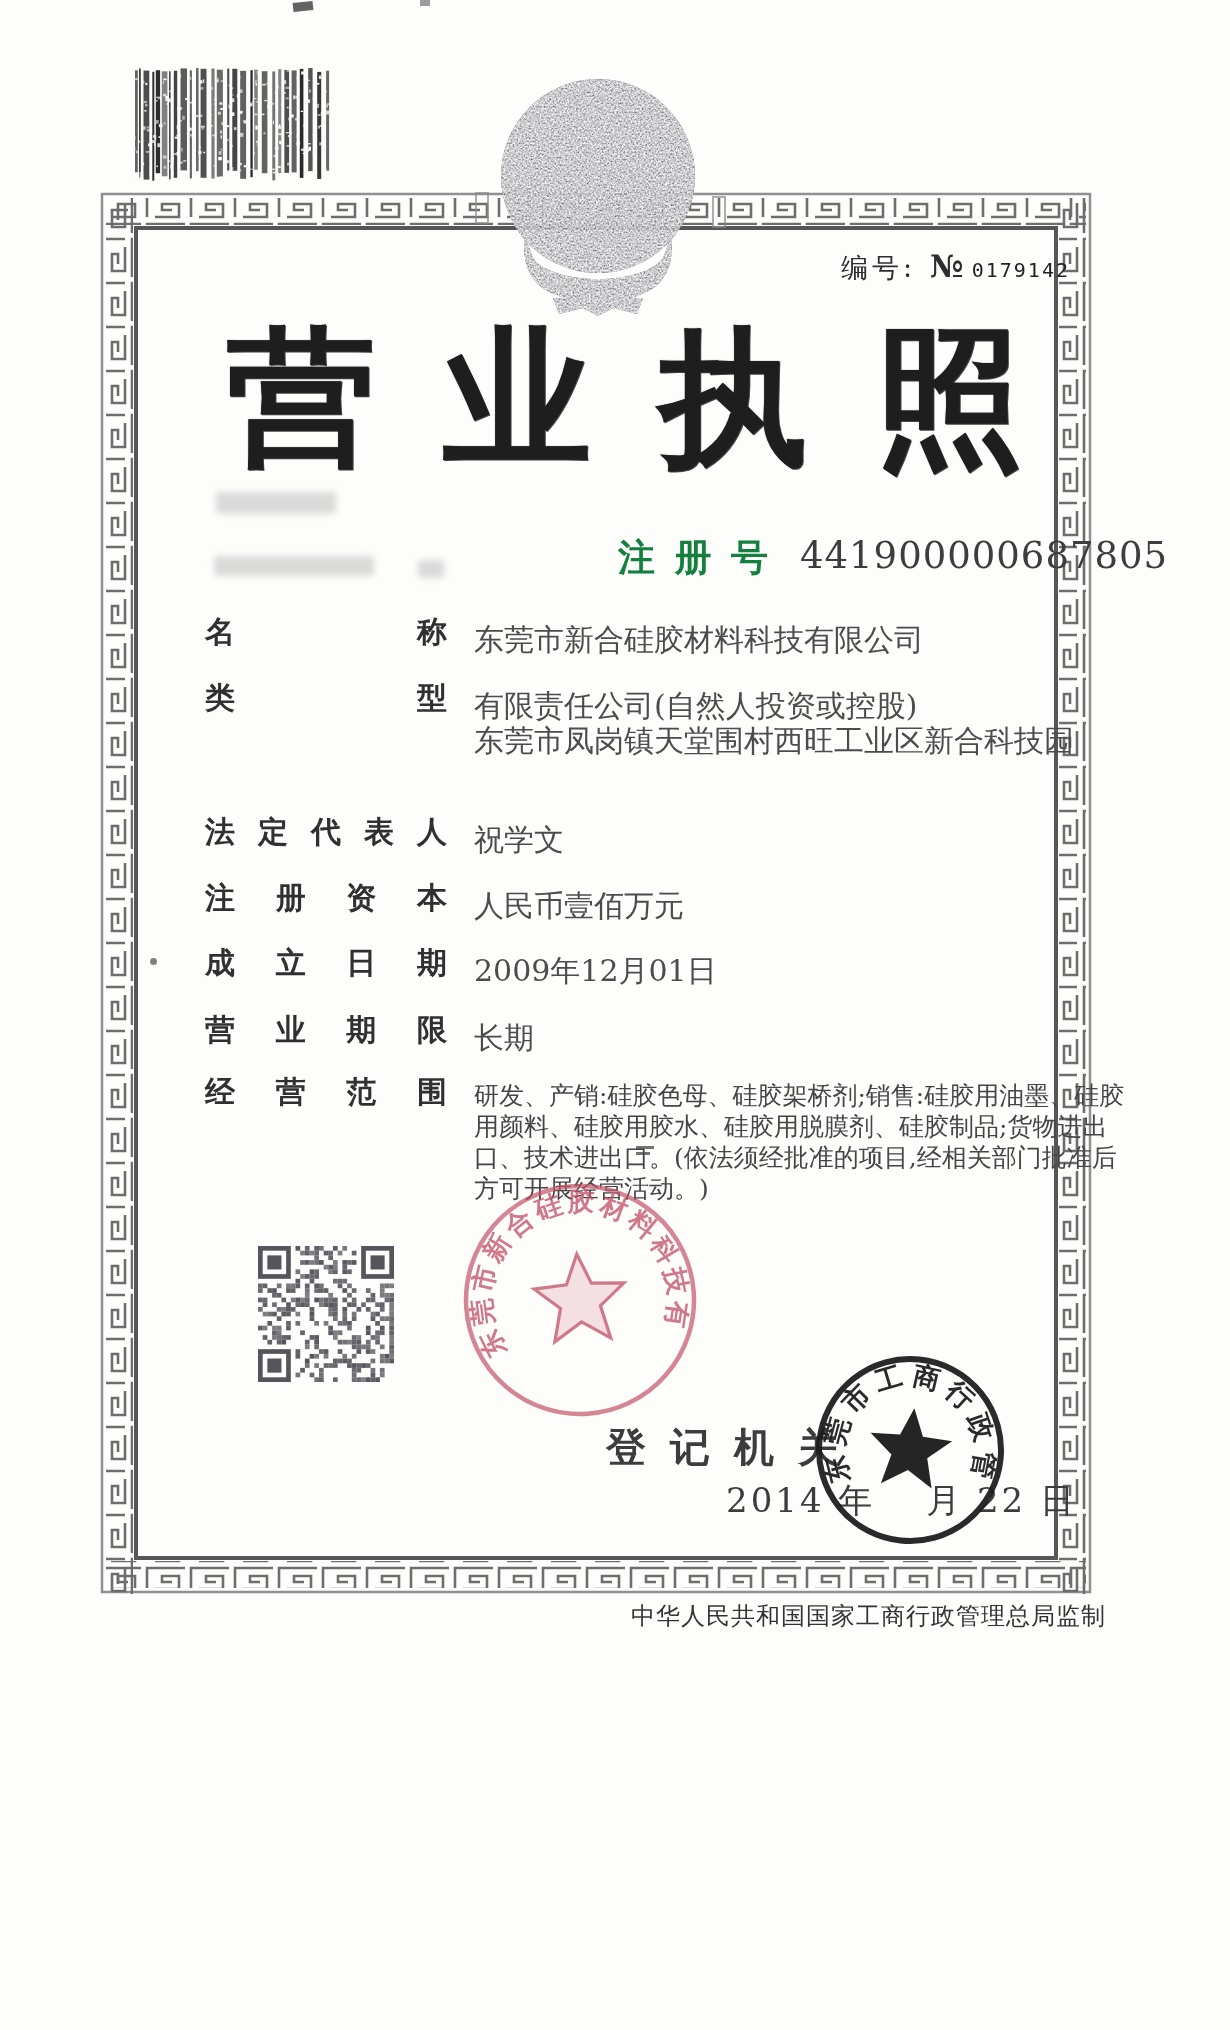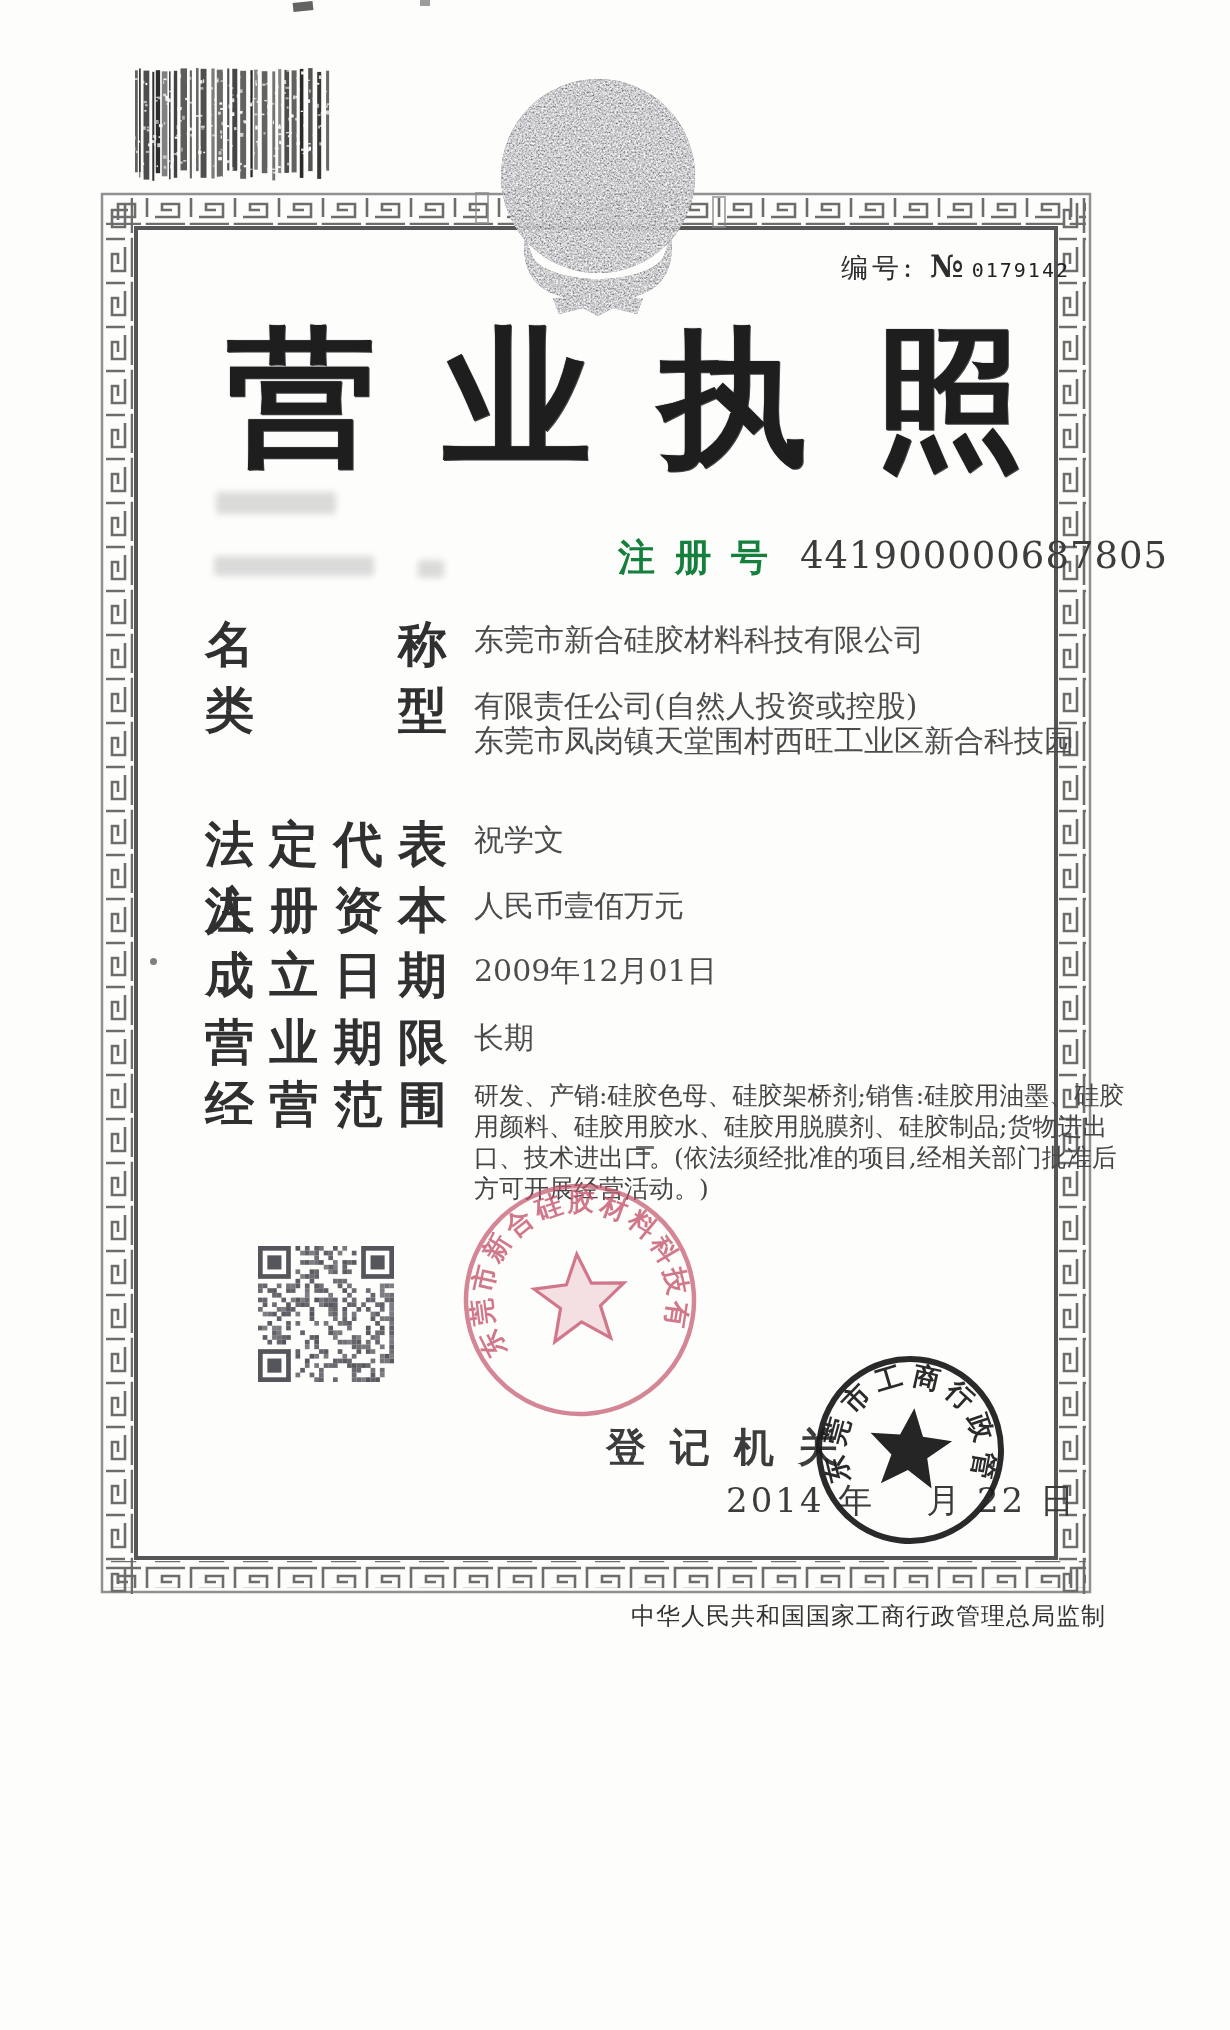--- a/index.html
+++ b/index.html
@@ -21,21 +21,21 @@
 
   #doc-title{left:108px;top:318px;width:992px;text-align:center;font-size:148px;line-height:160px;
              font-weight:900;font-family:"DejaVu Sans","Liberation Sans",sans-serif;
              letter-spacing:68px;padding-left:55px;color:#1e1e1e;
              text-shadow:0 0 1px #333, 1px 1px 0 #4a4a4a;}
   #regno-label{left:618px;top:533px;width:150px;font-size:37px;color:#15803d;
                text-align:justify;text-align-last:justify;font-weight:600;}
   #regno-number{left:800px;top:534px;font-size:37px;letter-spacing:1px;color:#3d3d3d;text-align:center;}
 
   
-  .flabel{left:205px;width:242px;font-size:49px;font-weight:600;color:#303030;
+  .flabel{left:205px;width:242px;font-size:30px;font-weight:600;color:#303030;
           text-align:justify;text-align-last:justify;letter-spacing:0;}
   .fvalue{left:474px;font-size:30px;color:#4c4c4c;white-space:nowrap;}
   #scope-value{white-space:normal;width:656px;font-size:25px;line-height:31px;color:#454545;}
 
   
   #registrar-label{left:606px;top:1420px;font-size:40px;font-weight:600;letter-spacing:24px;color:#3c3c3c;white-space:nowrap;}
   #issue-date{left:726px;top:1478px;font-size:34px;color:#3c3c3c;white-space:nowrap;letter-spacing:3px;}
 
   
   #company-seal{left:446px;top:1166px;width:268px;height:268px;opacity:.78;}

